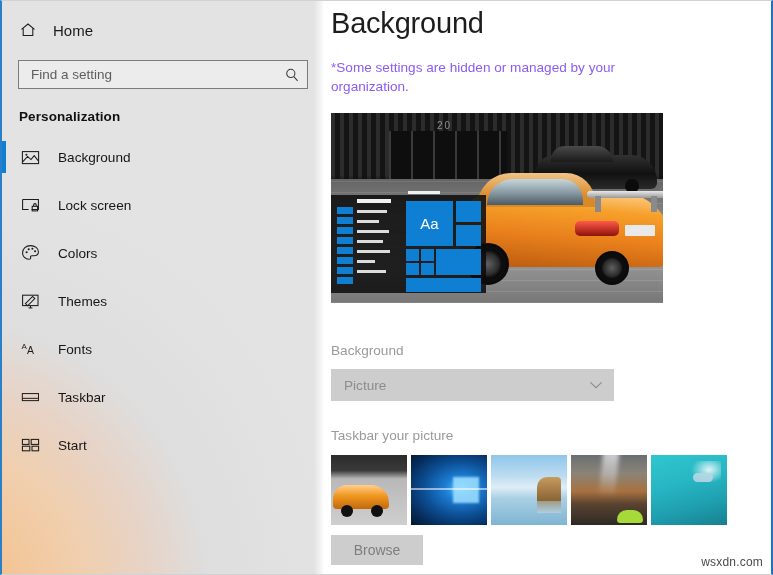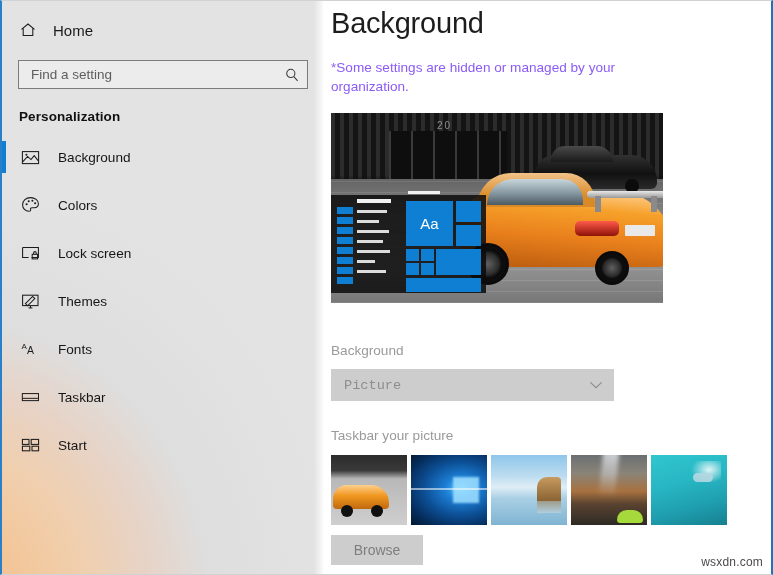--- a/index.html
+++ b/index.html
@@ -371,21 +371,20 @@
     margin-top: 11px;
     width: 283px;
     height: 32px;
     background: #cdcdcd;
     border: 0;
     display: flex;
     align-items: center;
     padding: 0 11px 0 13px;
     justify-content: space-between;
     cursor: default;
-    font-family: Liberation Mono, monospace;
   }
   #bg-select .val {
     font-size: 13.6px;
     color: #8d8d8d;
   }
 
   .section-label {
     margin-top: 27px;
     font-size: 13.6px;
     color: #9a9a9a;
@@ -555,51 +554,51 @@
 
       <div class="nav-item selected">
         <span class="ico">
           <svg width="19" height="17" viewBox="0 0 19 17">
             <rect x="1.4" y="2.6" width="16.2" height="12" fill="none" stroke="#1b1b1b" stroke-width="1.05"></rect>
             <path d="M1.9 12.6 L6.6 7.4 L10 10.6 L13.2 6.6 L17.1 11.6" fill="none" stroke="#1b1b1b" stroke-width="1.05"></path>
             <circle cx="5.4" cy="5.8" r="1.05" fill="#1b1b1b"></circle>
           </svg>
         </span>
         <span class="label">Background</span>
+      </div>
+
+      <div class="nav-item">
+        <span class="ico">
+          <svg width="19" height="16" viewBox="0 0 19 16">
+            <path d="M1.6 2.4 H17.4 V12.4 H10.6" fill="none" stroke="#1b1b1b" stroke-width="1.05"></path>
+            <path d="M1.6 2.4 V12.4 H7.6" fill="none" stroke="#1b1b1b" stroke-width="1.05"></path>
+            <rect x="11.2" y="9.3" width="5.4" height="4.6" fill="none" stroke="#1b1b1b" stroke-width="1.05"></rect>
+            <path d="M12.6 9.3 V7.9 a1.3 1.3 0 0 1 2.6 0 V9.3" fill="none" stroke="#1b1b1b" stroke-width="1.05"></path>
+          </svg>
+        </span>
+        <span class="label">Lock screen</span>
       </div>
 
       <div class="nav-item">
         <span class="ico">
           <svg width="19" height="18" viewBox="0 0 19 18">
             <path d="M9.5 1.6 C4.9 1.6 1.6 4.7 1.6 8.8 C1.6 12.6 4.4 15.3 7.9 15.3
                      C9.4 15.3 9.9 14.4 9.6 13.5 C9.2 12.4 10 11.7 11.1 11.7 L13.2 11.7
                      C15.7 11.7 17.4 10.1 17.4 7.8 C17.4 4.3 14 1.6 9.5 1.6 Z" fill="none" stroke="#1b1b1b" stroke-width="1.05"></path>
             <circle cx="5.6" cy="8.3" r="1.05" fill="#1b1b1b"></circle>
             <circle cx="7.7" cy="5.2" r="1.05" fill="#1b1b1b"></circle>
             <circle cx="11.4" cy="4.8" r="1.05" fill="#1b1b1b"></circle>
             <circle cx="14.1" cy="7.3" r="1.05" fill="#1b1b1b"></circle>
           </svg>
         </span>
         <span class="label">Colors</span>
       </div>
 
       <div class="nav-item">
         <span class="ico">
-          <svg width="19" height="16" viewBox="0 0 19 16">
-            <path d="M1.6 2.4 H17.4 V12.4 H10.6" fill="none" stroke="#1b1b1b" stroke-width="1.05"></path>
-            <path d="M1.6 2.4 V12.4 H7.6" fill="none" stroke="#1b1b1b" stroke-width="1.05"></path>
-            <rect x="11.2" y="9.3" width="5.4" height="4.6" fill="none" stroke="#1b1b1b" stroke-width="1.05"></rect>
-            <path d="M12.6 9.3 V7.9 a1.3 1.3 0 0 1 2.6 0 V9.3" fill="none" stroke="#1b1b1b" stroke-width="1.05"></path>
-          </svg>
-        </span>
-        <span class="label">Lock screen</span>
-      </div>
-
-      <div class="nav-item">
-        <span class="ico">
           <svg width="19" height="17" viewBox="0 0 19 17">
             <rect x="1.6" y="2.2" width="15.4" height="10.4" fill="none" stroke="#1b1b1b" stroke-width="1.05"></rect>
             <path d="M4.4 10.6 L11.6 3.4 L13.8 5.6 L6.6 12.8 Z" fill="none" stroke="#1b1b1b" stroke-width="1.05"></path>
             <path d="M7.6 14.9 H11.4" stroke="#1b1b1b" stroke-width="1.05"></path>
             <path d="M9.5 12.8 V14.9" stroke="#1b1b1b" stroke-width="1.05"></path>
           </svg>
         </span>
         <span class="label">Themes</span>
       </div>
 

